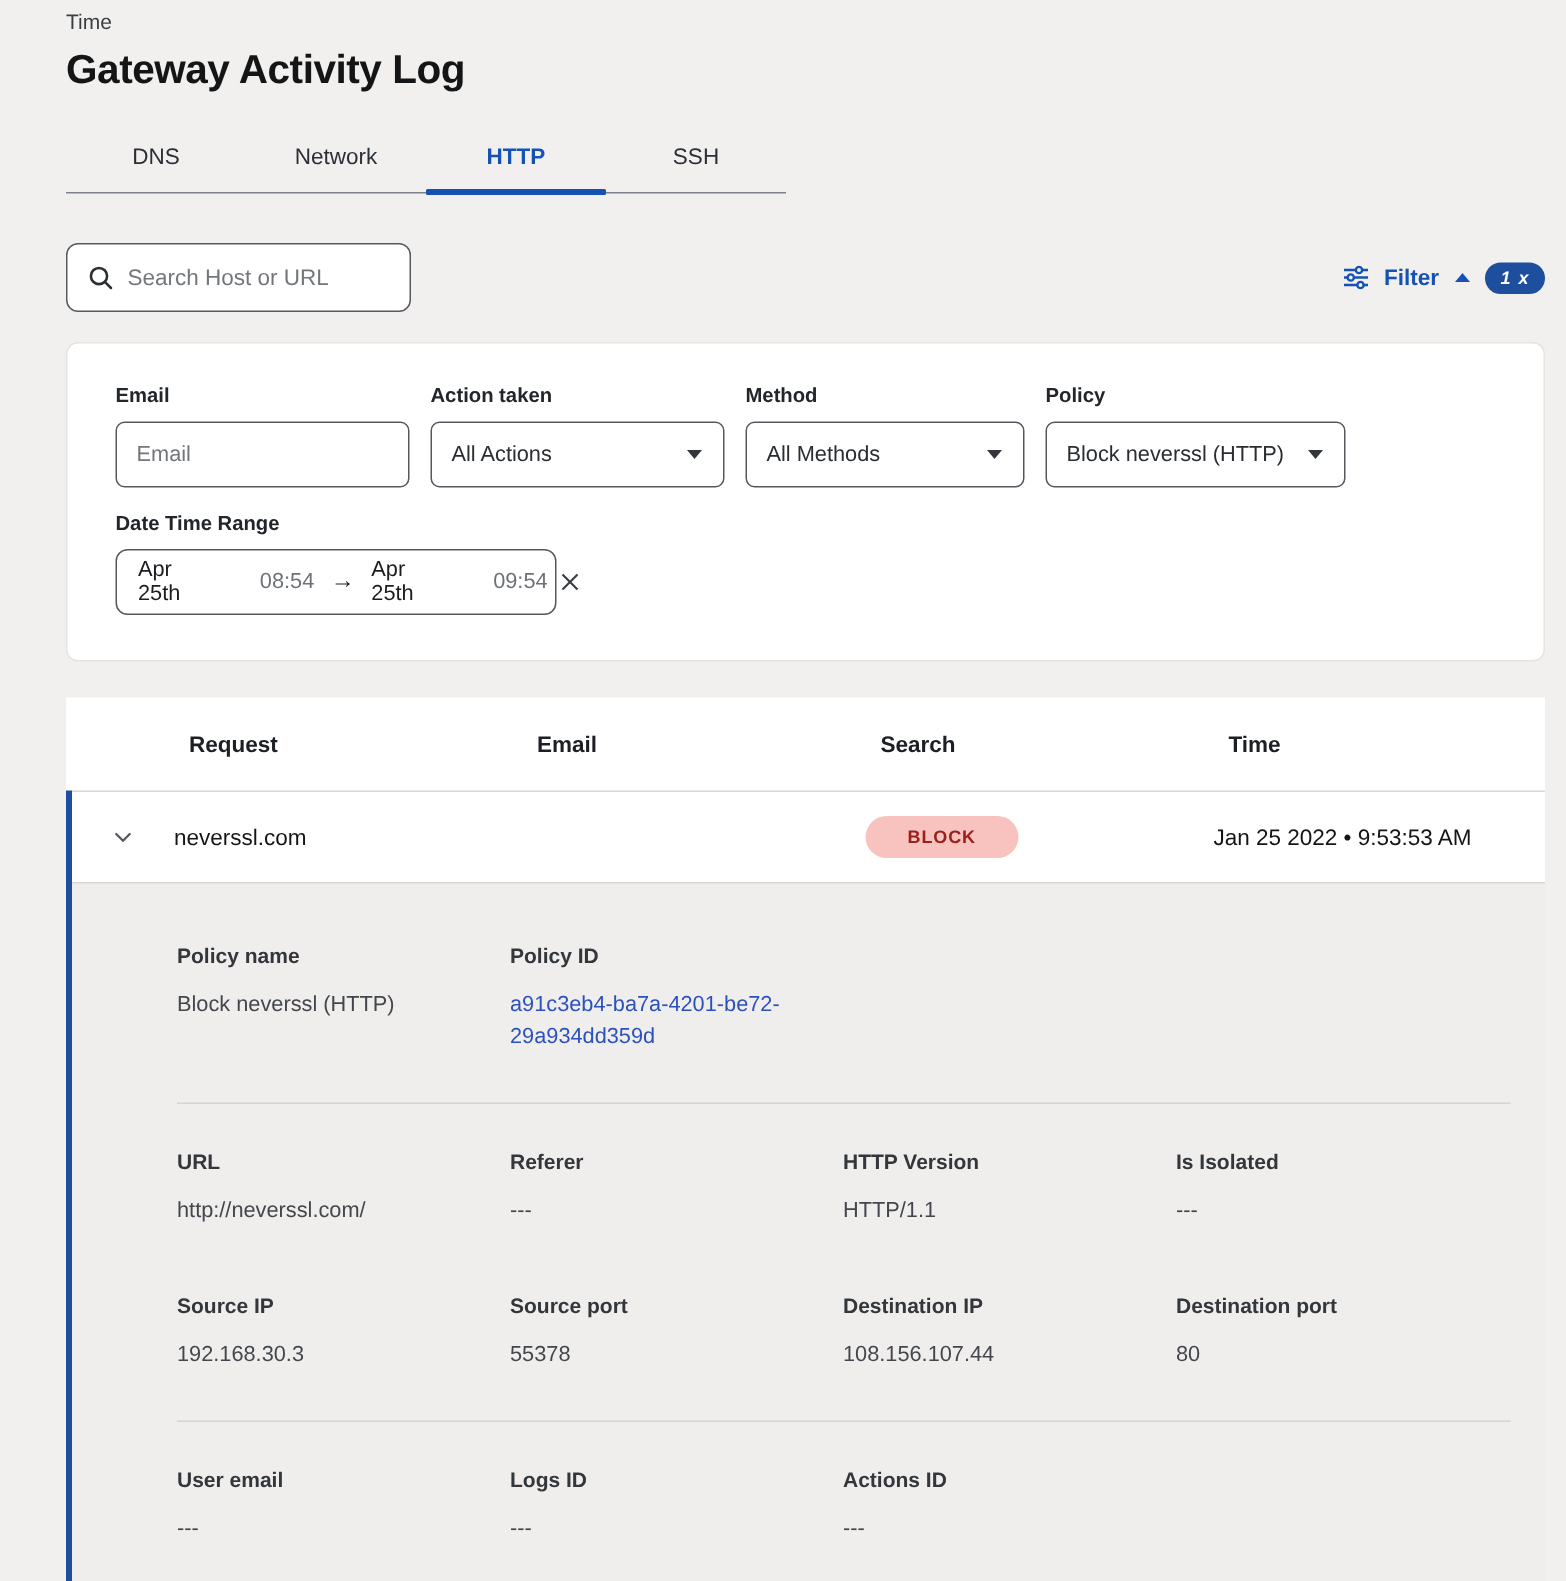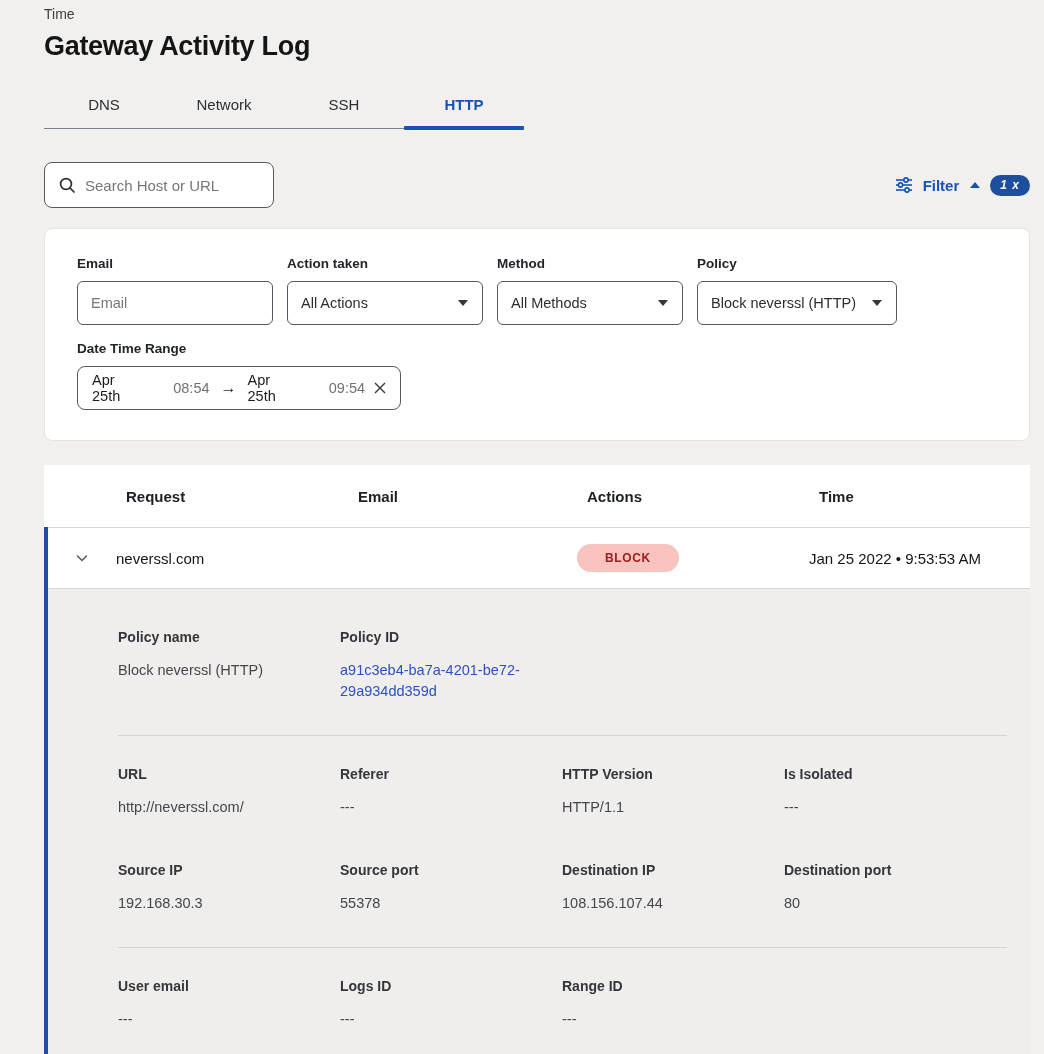--- a/index.html
+++ b/index.html
@@ -34,21 +34,21 @@
   .filter-panel { margin-top:20px; background:#fff; border:1px solid #e6e4e1; border-radius:8px; padding:27px 32px 30px; }
   .field-row { display:flex; gap:14px; }
   .field { display:flex; flex-direction:column; }
   .field-label { font-size:13.5px; font-weight:700; color:#222529; margin-bottom:10px; }
   .control { height:44px; background:#fff; border:1px solid #54585e; border-radius:6px; display:flex; align-items:center; padding:0 13px; font-size:14.5px; color:#2a2d31; }
   .control input { border:none; outline:none; font-size:14.5px; width:100%; font-family:inherit; }
   .control input::placeholder { color:#73767b; }
   .select { justify-content:space-between; cursor:pointer; }
   .w196 { width:196px; } .w186 { width:186px; } .w200 { width:200px; }
   .date-row { margin-top:16px; }
-  .date-control { width:324px; height:44px; border:1px solid #54585e; border-radius:8px; background:#fff; display:flex; align-items:center; padding:0 14px; gap:9px; font-size:14.5px; cursor:pointer; }
+  .date-control { width:294px; height:44px; border:1px solid #54585e; border-radius:8px; background:#fff; display:flex; align-items:center; padding:0 14px; gap:9px; font-size:14.5px; cursor:pointer; }
   .date-part { color:#1b1d20; font-weight:500; }
   .time-part { color:#6e7176;margin-left:44px; }
   .date-arrow { color:#1b1d20; font-size:16px; padding:0 2px; }
   .date-clear { margin-left:auto; display:flex; align-items:center; cursor:pointer; }
 
   
   .table-card { margin-top:24px; background:#fff; }
   .grid-row { display:grid; grid-template-columns:68px 232px 229px 232px 1fr; align-items:center; }
   .table-header { height:62px;margin-left:14px; }
   .th { font-size:15px; font-weight:700; color:#1c1f23; }
@@ -76,22 +76,22 @@
 <body>
 
 <div class="content">
 
   <div class="eyebrow">Time</div>
   <div class="page-title">Gateway Activity Log</div>
 
   <div class="tabs">
     <div class="tab">DNS</div>
     <div class="tab">Network</div>
+    <div class="tab active">HTTP</div>
     <div class="tab">SSH</div>
-    <div class="tab active">HTTP</div>
   </div>
 
   <div class="search-row">
     <div class="search-box">
       <span style="display:flex;">
         <svg width="18" height="18" viewBox="0 0 18 18">
             <circle cx="8" cy="8" r="5.4" fill="none" stroke="#2b2e33" stroke-width="1.7"></circle>
             <line x1="12.2" y1="12.2" x2="16" y2="16" stroke="#2b2e33" stroke-width="1.7" stroke-linecap="round"></line>
           </svg>
       </span>
@@ -178,21 +178,21 @@
         </span>
       </div>
     </div>
   </div>
 
   <div class="table-card">
     <div class="grid-row table-header">
       <div></div>
       <div class="th">Request</div>
       <div class="th">Email</div>
-      <div class="th">Actions</div>
+      <div class="th">Search</div>
       <div class="th">Time</div>
     </div>
 
     <div class="expanded-wrap">
       <div class="grid-row data-row">
         <div class="chevron-cell">
           <span style="display:flex;">
             <svg width="16" height="16" viewBox="0 0 16 16">
                 <path d="M3.5 6 L8 10.5 L12.5 6" fill="none" stroke="#53565c" stroke-width="1.5" stroke-linecap="round"></path>
               </svg>
@@ -266,21 +266,21 @@
         <div class="detail-grid sec-3">
           <div>
             <div class="d-label">User email</div>
             <div class="d-value">---</div>
           </div>
           <div>
             <div class="d-label">Logs ID</div>
             <div class="d-value">---</div>
           </div>
           <div>
-            <div class="d-label">Range ID</div>
+            <div class="d-label">Actions ID</div>
             <div class="d-value">---</div>
           </div>
           <div></div>
         </div>
 
       </div>
     </div>
   </div>
 
 </div>

